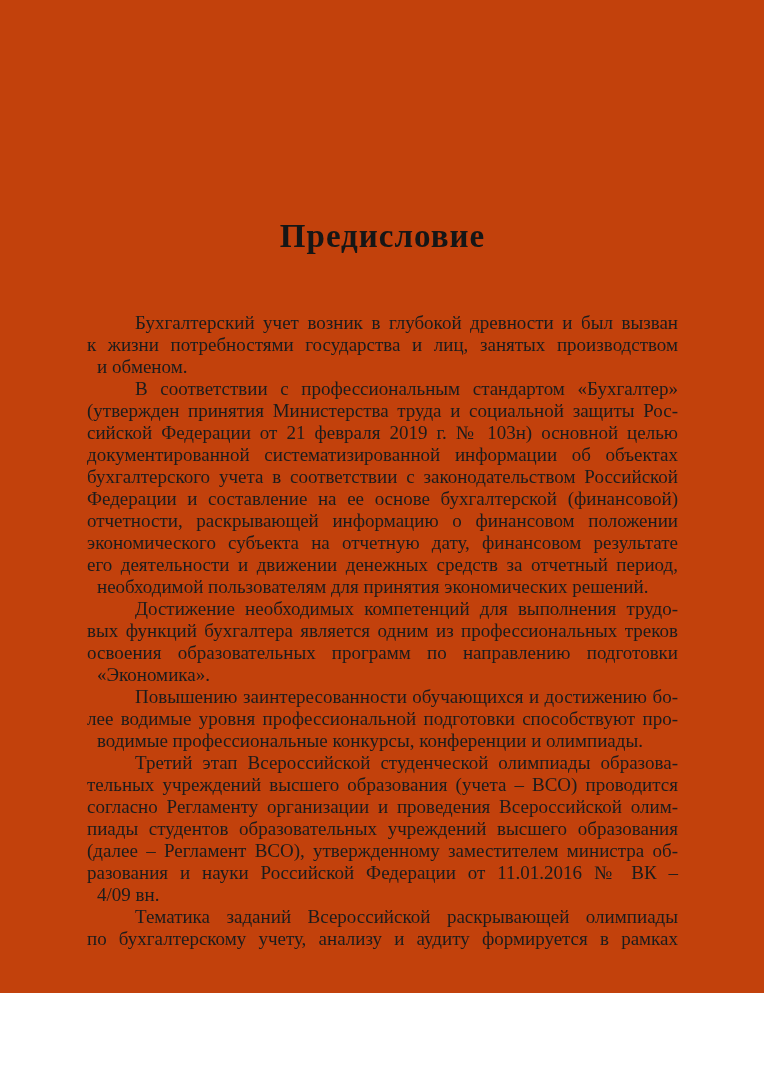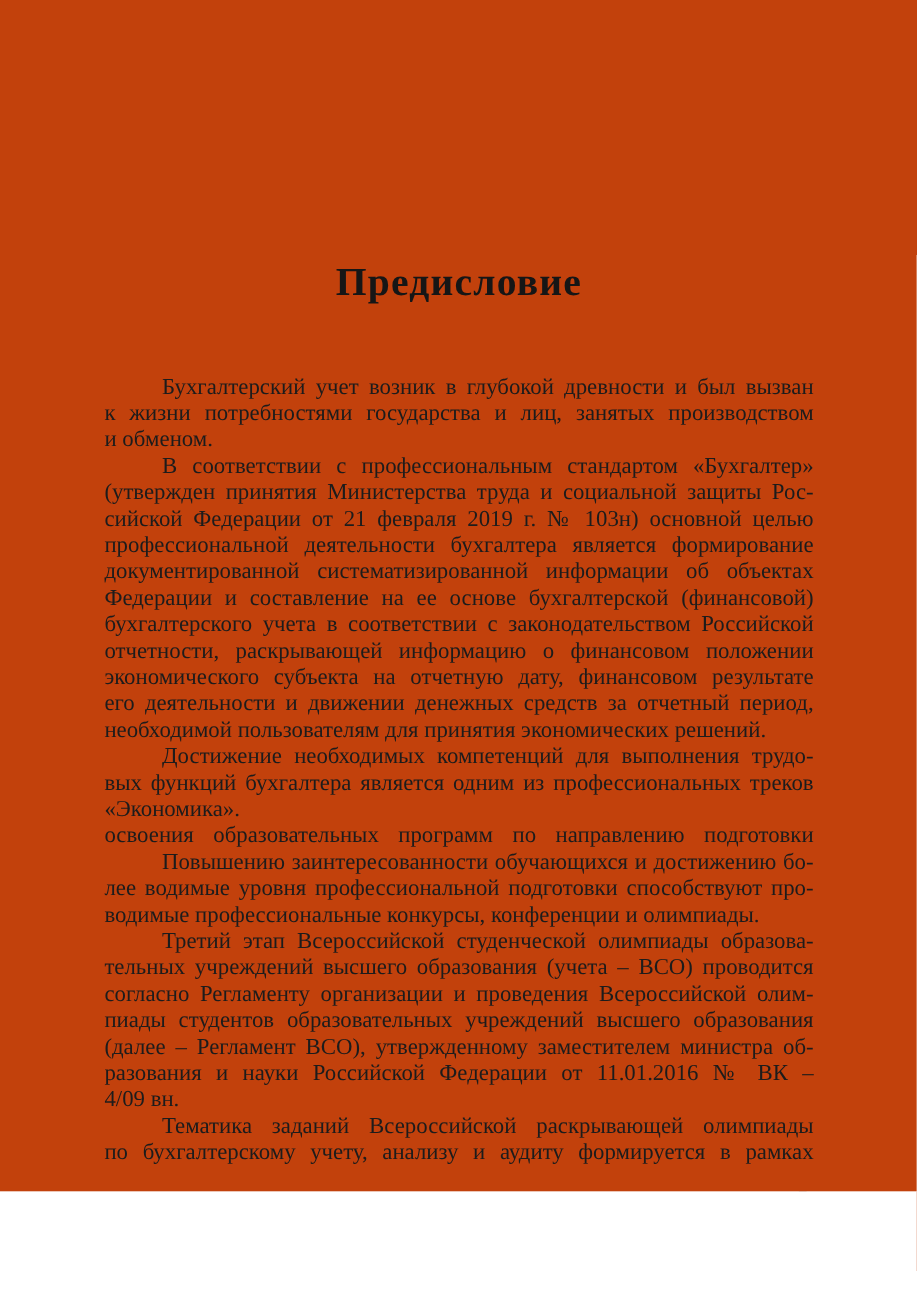--- a/index.html
+++ b/index.html
@@ -45,20 +45,21 @@
     text-align: justify;
     text-align-last: justify;
     text-justify: inter-word;
     white-space: nowrap;
   }
   .line.first {
     text-indent: 48px;
   }
   .line.last {
     text-align-last: left;
+    margin-left: 10px;
   }
   .pagenum {
     position: absolute;
     top: 990px;
     left: 87px;
     width: 587px;
     text-align: right;
     font-size: 19.5px;
     line-height: 22px;
     color: #1c1c1c;
@@ -73,34 +74,33 @@
   <div class="textblock">
       <div class="paragraph">
         <div class="line first">Бухгалтерский учет возник в глубокой древности и был вызван</div>
         <div class="line">к жизни потребностями государства и лиц, занятых производством</div>
         <div class="line last">и обменом.</div>
       </div>
       <div class="paragraph">
         <div class="line first">В соответствии с профессиональным стандартом «Бухгалтер»</div>
         <div class="line">(утвержден принятия Министерства труда и социальной защиты Рос-</div>
         <div class="line">сийской Федерации от 21 февраля 2019 г. № 103н) основной целью</div>
-        <div class="line">профессиональной деятельности бухгалтера является формирование</div>
         <div class="line">документированной систематизированной информации об объектах</div>
+        <div class="line">бухгалтерского учета в соответствии с законодательством Российской</div>
         <div class="line">Федерации и составление на ее основе бухгалтерской (финансовой)</div>
-        <div class="line">бухгалтерского учета в соответствии с законодательством Российской</div>
         <div class="line">отчетности, раскрывающей информацию о финансовом положении</div>
         <div class="line">экономического субъекта на отчетную дату, финансовом результате</div>
         <div class="line">его деятельности и движении денежных средств за отчетный период,</div>
         <div class="line last">необходимой пользователям для принятия экономических решений.</div>
       </div>
       <div class="paragraph">
         <div class="line first">Достижение необходимых компетенций для выполнения трудо-</div>
         <div class="line">вых функций бухгалтера является одним из профессиональных треков</div>
+        <div class="line">освоения образовательных программ по направлению подготовки</div>
         <div class="line last">«Экономика».</div>
-        <div class="line">освоения образовательных программ по направлению подготовки</div>
       </div>
       <div class="paragraph">
         <div class="line first">Повышению заинтересованности обучающихся и достижению бо-</div>
         <div class="line">лее водимые уровня профессиональной подготовки способствуют про-</div>
         <div class="line last">водимые профессиональные конкурсы, конференции и олимпиады.</div>
       </div>
       <div class="paragraph">
         <div class="line first">Третий этап Всероссийской студенческой олимпиады образова-</div>
         <div class="line">тельных учреждений высшего образования (учета – ВСО) проводится</div>
         <div class="line">согласно Регламенту организации и проведения Всероссийской олим-</div>

